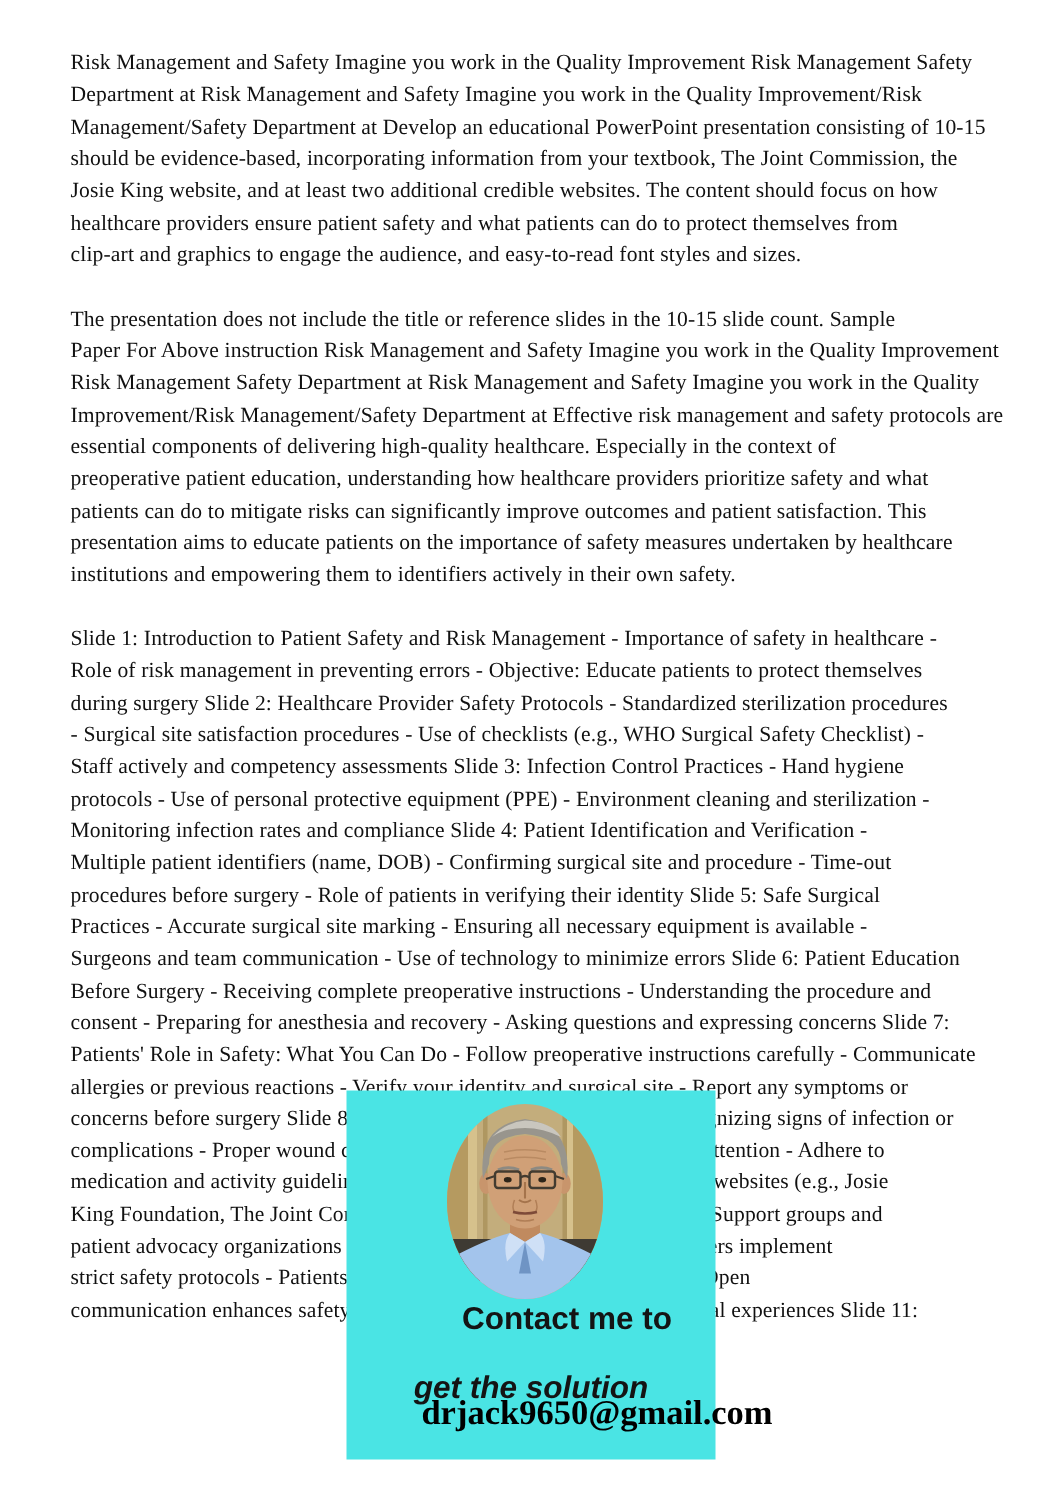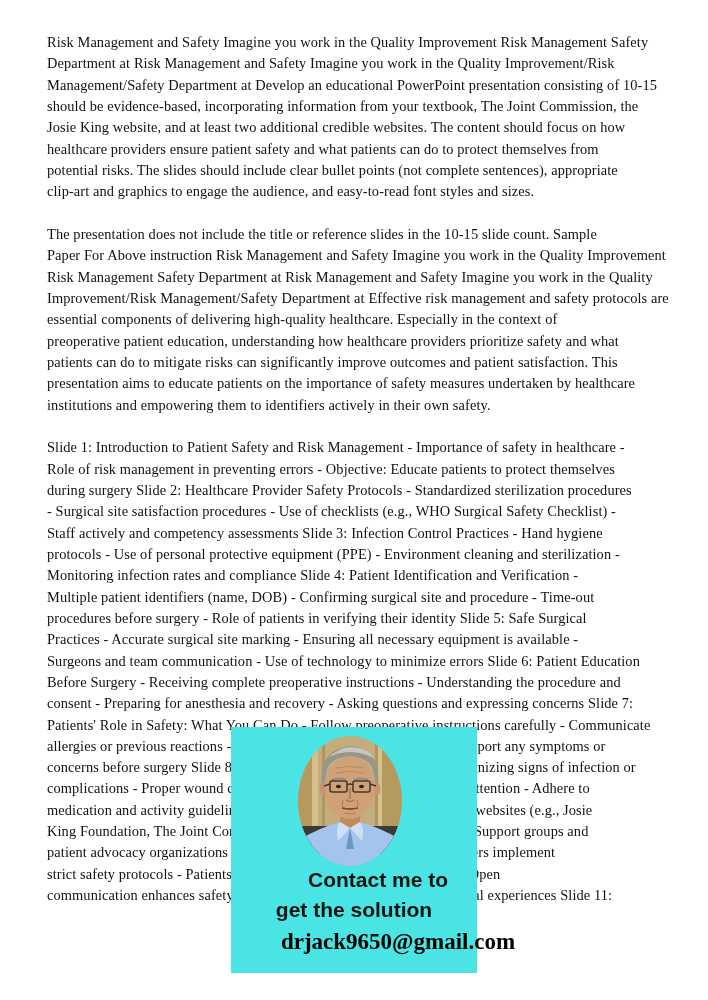--- a/index.html
+++ b/index.html
@@ -5,36 +5,35 @@
   html,body{margin:0;padding:0;}
   body{width:708px;height:1000px;background:#ffffff;overflow:hidden;}
   .page{position:relative;width:664px;height:1000px;background:#ffffff;font-family:"Liberation Serif",serif;}
   .textblock{position:absolute;left:47px;top:32px;width:616px;color:#111111;}
   .tl{height:21.33px;line-height:21.33px;font-size:14.4px;white-space:nowrap;letter-spacing:0.1px;}
   .tl.blank{height:21.33px;}
   .ad{position:absolute;left:231px;top:727px;width:246px;height:246px;background:#4AE4E4;text-align:center;}
   .photo{position:absolute;left:67px;top:9px;width:104px;height:130px;display:block;}
   .ad-line{position:absolute;left:0;width:100%;font-family:"Liberation Sans",sans-serif;font-weight:bold;font-size:21px;color:#141414;line-height:24px;}
   .ad-line.l1{top:141px;padding-left:24px;}
-  .ad-line.l2{top:171px;}
+  .ad-line.l2{top:187px;font-style:italic;}
   .ad-email{position:absolute;left:0;top:202px;width:100%;font-family:"Liberation Serif",serif;font-weight:bold;font-size:23px;color:#000000;line-height:26px;margin-left:44px;}
 </style>
 </head>
 <body>
 
 <div class="page">
 
   <div class="textblock">
       <div class="tl">Risk Management and Safety Imagine you work in the Quality Improvement Risk Management Safety</div>
       <div class="tl">Department at Risk Management and Safety Imagine you work in the Quality Improvement/Risk</div>
       <div class="tl">Management/Safety Department at Develop an educational PowerPoint presentation consisting of 10-15</div>
       <div class="tl">should be evidence-based, incorporating information from your textbook, The Joint Commission, the</div>
       <div class="tl">Josie King website, and at least two additional credible websites. The content should focus on how</div>
       <div class="tl">healthcare providers ensure patient safety and what patients can do to protect themselves from</div>
-      <div class="tl">potential risks. The slides should include clear bullet points (not complete sentences), appropriate</div>
       <div class="tl">clip-art and graphics to engage the audience, and easy-to-read font styles and sizes.</div>
       <div class="tl blank"></div>
       <div class="tl">The presentation does not include the title or reference slides in the 10-15 slide count. Sample</div>
       <div class="tl">Paper For Above instruction Risk Management and Safety Imagine you work in the Quality Improvement</div>
       <div class="tl">Risk Management Safety Department at Risk Management and Safety Imagine you work in the Quality</div>
       <div class="tl">Improvement/Risk Management/Safety Department at Effective risk management and safety protocols are</div>
       <div class="tl">essential components of delivering high-quality healthcare. Especially in the context of</div>
       <div class="tl">preoperative patient education, understanding how healthcare providers prioritize safety and what</div>
       <div class="tl">patients can do to mitigate risks can significantly improve outcomes and patient satisfaction. This</div>
       <div class="tl">presentation aims to educate patients on the importance of safety measures undertaken by healthcare</div>

